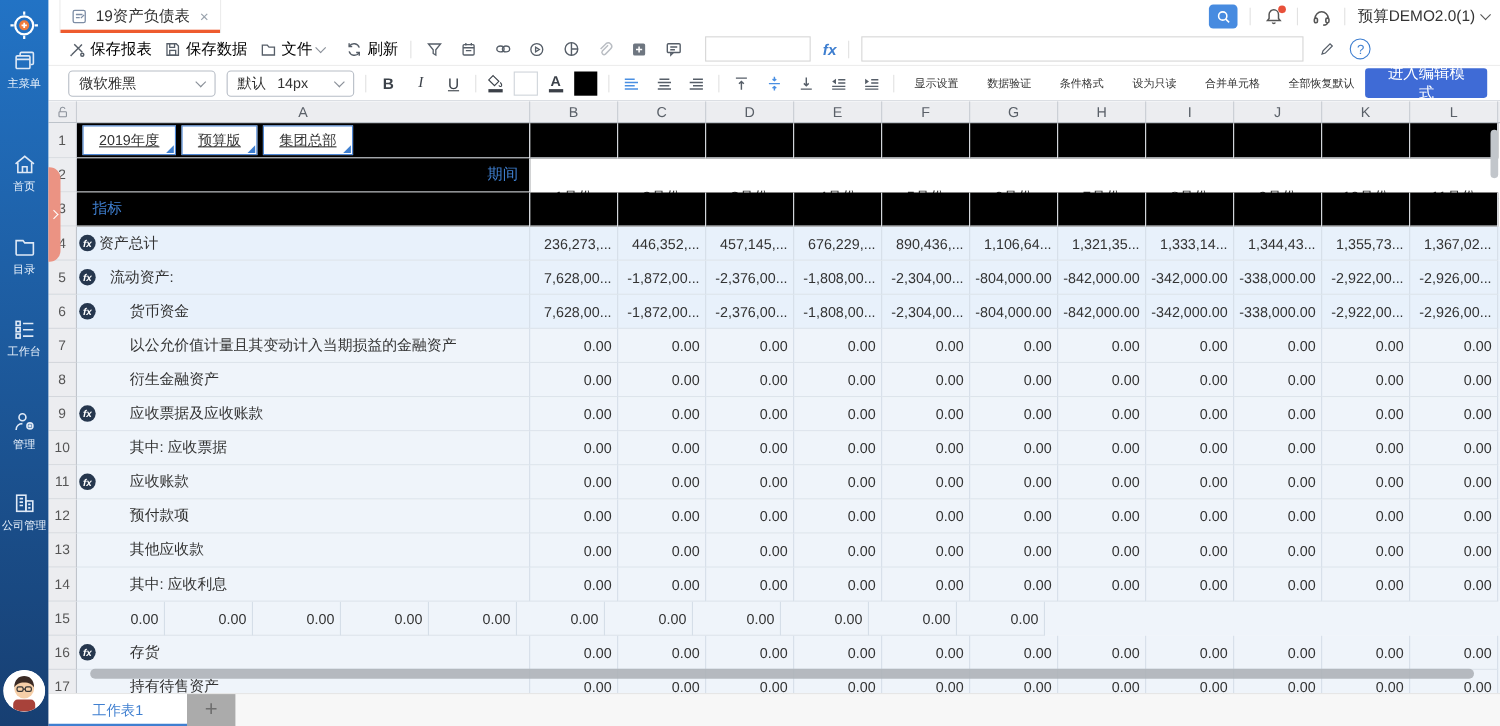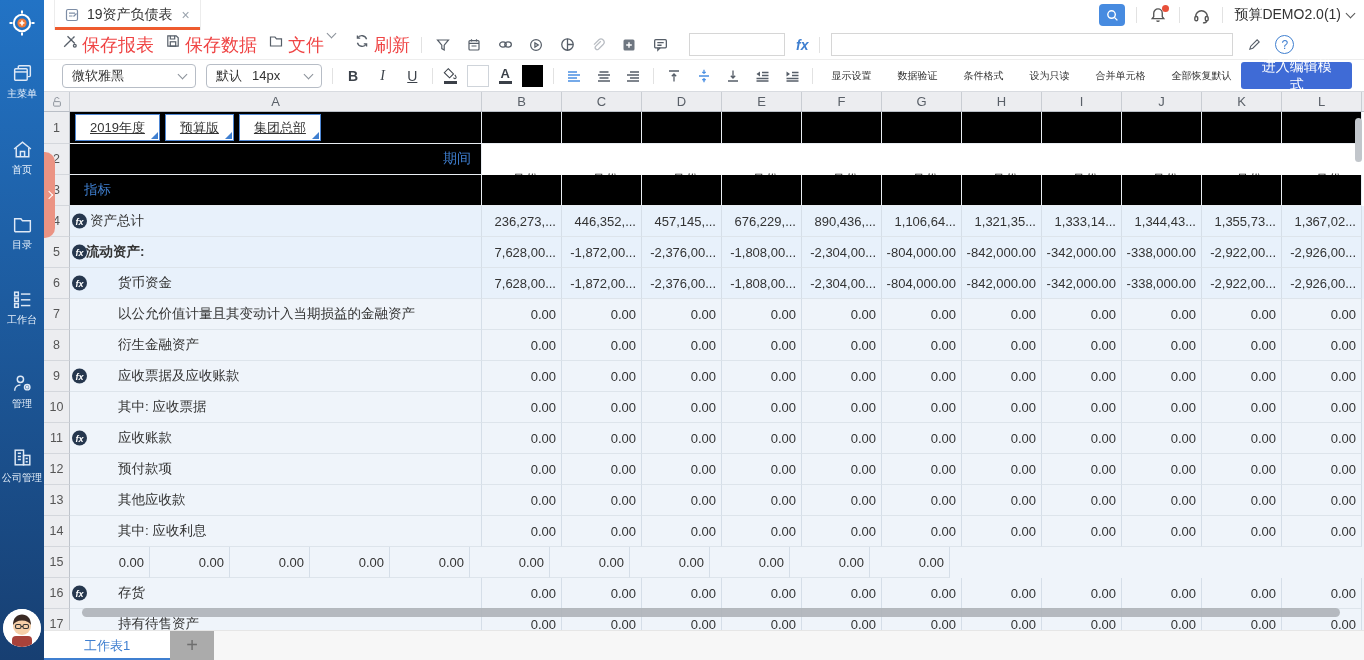--- a/index.html
+++ b/index.html
@@ -32,21 +32,21 @@
              align-items:center;justify-content:center;cursor:pointer;}
   .dvd{width:1px;height:16px;background:#e2e2e2;}
   .ws{font-size:14px;color:#333;display:flex;align-items:center;gap:6px;cursor:pointer;}
   .chev{width:6px;height:6px;border-right:1.4px solid #555;border-bottom:1.4px solid #555;
         transform:rotate(45deg);margin-top:-3px;}
   .belldot{position:absolute;width:7px;height:7px;border-radius:50%;background:var(--dot);
            right:-1px;top:-1px;}
   
   .tb1{position:absolute;left:44px;top:30px;right:0;height:30px;background:#fff;display:flex;
        align-items:center;gap:11px;padding-left:18px;border-bottom:1px solid #ededed;box-sizing:border-box;}
-  .tbtn{display:inline-flex;align-items:flex-start;gap:4px;font-size:18px;color:#ef4444;cursor:pointer;white-space:nowrap;}
+  .tbtn{display:inline-flex;align-items:center;gap:4px;font-size:14px;color:#000000;cursor:pointer;white-space:nowrap;}
   .ibtn{display:inline-flex;align-items:center;justify-content:center;width:20px;cursor:pointer;}
   .inp{height:21px;border:1px solid #d6d6d6;background:#fff;font-size:12px;padding:0 4px;outline:none;}
   .fx{font-size:14px;font-style:italic;font-weight:bold;color:var(--blue);}
   .help{width:17px;height:17px;border:1.3px solid var(--blue);border-radius:50%;color:var(--blue);
         font-size:12px;display:flex;align-items:center;justify-content:center;cursor:pointer;}
   
   .tb2{position:absolute;left:44px;top:60px;right:0;height:32px;background:#fff;display:flex;
        align-items:center;gap:10px;padding:0 6px 0 18px;border-bottom:1px solid #d8dbe0;box-sizing:border-box;}
   .sel{height:24px;border:1px solid #b7bdc6;border-radius:4px;display:flex;align-items:center;
        padding:0 9px;font-size:13px;color:#333;gap:10px;cursor:pointer;box-sizing:border-box;}
@@ -85,21 +85,21 @@
   .lc.period{justify-content:flex-end;padding-right:10px;color:var(--blue);font-size:14px;}
   .lc.indicator{padding-left:14px;color:var(--blue);}
   .selbox{position:relative;height:25px;border:1px solid #4f87d4;background:#fff;display:flex;
           align-items:center;font-size:13px;color:#333;padding:0 14px;margin-left:5px;cursor:pointer;}
   .selbox .st{text-decoration:underline;}
   .selbox::after{content:"";position:absolute;right:1px;bottom:1px;border-left:7px solid transparent;
                  border-bottom:7px solid var(--blue);}
   .fxb{position:absolute;left:2px;top:50%;transform:translateY(-50%);width:15px;height:15px;
        border-radius:50%;background:#26374e;color:#fff;font-size:9px;font-style:italic;font-weight:bold;
        display:flex;align-items:center;justify-content:center;}
-  .ind0{margin-left:20px;}.ind1{margin-left:16px;font-weight:bold;}.ind2{margin-left:48px;}
+  .ind0{margin-left:20px;}.ind1{margin-left:30px;}.ind2{margin-left:48px;}
   .hscroll{position:absolute;left:38px;right:24px;top:516px;height:9px;background:#aeb2b8;
            border-radius:5px;opacity:.9;z-index:3;cursor:pointer;}
   .vscroll{position:absolute;right:2px;top:26px;width:7px;height:44px;background:#c2c6cb;
            border-radius:4px;z-index:3;cursor:pointer;}
   
   .sheetbar{position:absolute;left:44px;right:0;bottom:0;height:30px;background:#f7f7f7;display:flex;
             border-top:1px solid #e6e6e6;box-sizing:border-box;z-index:4;}
   .sheet-tab{width:126px;background:#fff;color:var(--blue);font-size:13px;display:flex;align-items:center;
              justify-content:center;box-shadow:inset 0 -2px 0 var(--blue);cursor:pointer;}
   .sheet-add{width:44px;background:#ababab;color:#6e6e6e;font-size:20px;display:flex;align-items:center;
@@ -115,21 +115,21 @@
     <div class="sb-logo">
       <svg width="28" height="28" viewBox="0 0 28 28" style="margin:0 auto">
         <g stroke="#fff" stroke-width="2" fill="none">
           <path d="M14 1.5v3M14 23.5v3M1.5 14h3M23.5 14h3"></path>
           <circle cx="14" cy="14" r="8.2"></circle>
         </g>
         <circle cx="14" cy="14" r="4.6" fill="#f07a3a"></circle>
         <path d="M14 11.6v4.8M11.6 14h4.8" stroke="#fff" stroke-width="1.6"></path>
       </svg>
     </div>
-    <div class="sb-item" style="top:62px">
+    <div class="sb-item" style="top:44px">
       <svg width="23" height="23" viewBox="0 0 22 22" style="margin:0 auto">
         <g stroke="#dfe9f6" stroke-width="1.4" fill="none">
           <path d="M7 6V4.5a1 1 0 0 1 1-1h9.5a1 1 0 0 1 1 1V13a1 1 0 0 1-1 1H16"></path>
           <rect x="3.5" y="6.5" width="12" height="11" rx="1"></rect>
             <path d="M3.5 9.5h12"></path>
         </g>
       </svg>
       <span class="lbl">主菜单</span>
     </div>
     <div class="sb-item" style="top:138px">

